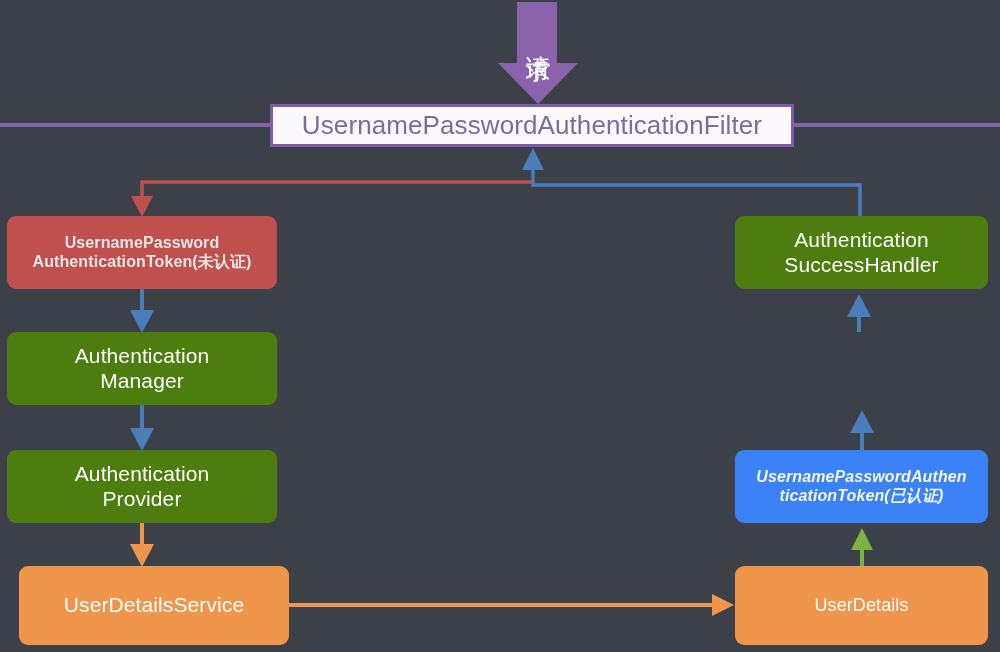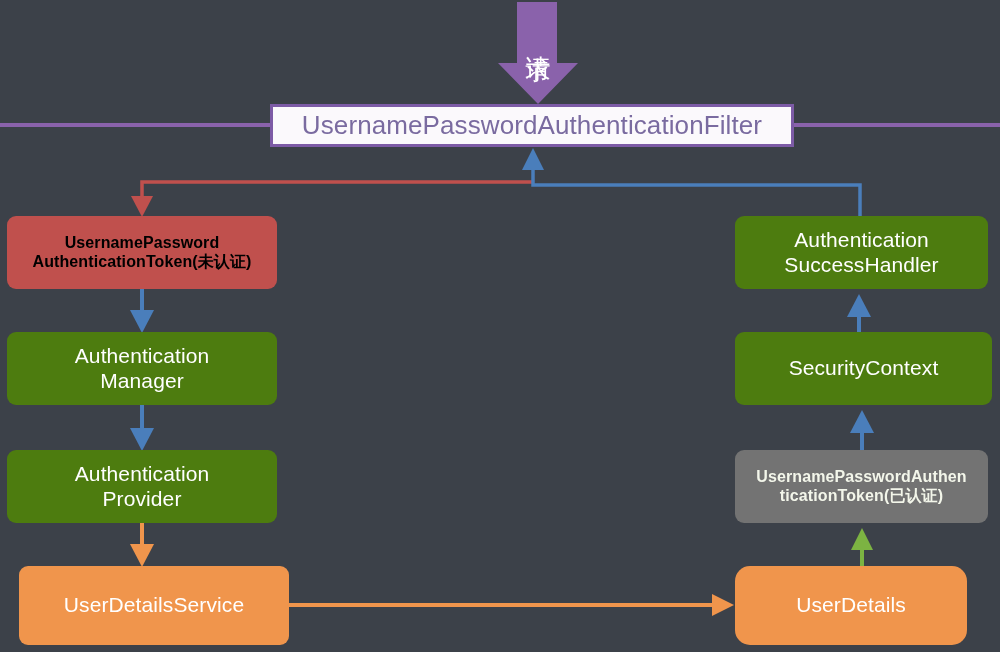--- a/index.html
+++ b/index.html
@@ -35,36 +35,36 @@
     line-height: 1.18;
     letter-spacing: 0.1px;
     padding: 2px 10px;
   }
   .node .label {
     display: block;
     white-space: pre-line;
   }
   .node-red      { background: #c0504d; }
   .node-blue     { background: #4d7c0f; }
-  .node-green    { background: #737373; }
+  .node-green    { background: #3b82f6; font-style: italic; }
   .node-orange   { background: #f0954c; }
   .node-filter {
     background: #fbf9fc;
     border: 3px solid #7d5ba6;
     border-radius: 0;
     color: #7a6ba0;
   }
   
   #filter-box {
     left: 270px; top: 104px; width: 524px; height: 43px;
     font-size: 26px;
   }
   #token-unauth-box {
     left: 7px; top: 216px; width: 270px; height: 73px;
-    font-size: 16px; font-weight: bold; color: #000000;
+    font-size: 16px; font-weight: bold; color: #e5e5e5;
   }
   #auth-manager-box {
     left: 7px; top: 332px; width: 270px; height: 73px;
     font-size: 21px;
   }
   #auth-provider-box {
     left: 7px; top: 450px; width: 270px; height: 73px;
     font-size: 21px;
   }
   #user-details-service-box {
@@ -77,23 +77,22 @@
   }
   #security-context-box {
     left: 735px; top: 332px; width: 257px; height: 73px;
     font-size: 21px;
   }
   #token-auth-box {
     left: 735px; top: 450px; width: 253px; height: 73px;
     font-size: 16px; font-weight: bold; color: #f3f6ea;
   }
   #user-details-box {
-    left: 735px; top: 566px; width: 232px; height: 79px;
-    font-size: 21px;
-    border-radius: 15px;
+    left: 735px; top: 566px; width: 253px; height: 79px;
+    font-size: 18px;
   }
   #request-arrow-label {
     position: absolute;
     left: 498px; top: 4px; width: 80px; height: 66px;
     display: flex; align-items: center; justify-content: center;
     color: #ffffff;
     font-size: 25px;
     line-height: 1.0;
     writing-mode: vertical-rl;
     letter-spacing: 2px;
@@ -162,23 +161,20 @@
 
   <div class="node node-orange" id="user-details-service-box">
     <span class="label">UserDetailsService</span>
   </div>
 
   <div class="node node-blue" id="success-handler-box">
     <span class="label">Authentication
 SuccessHandler</span>
   </div>
 
-  <div class="node node-blue" id="security-context-box">
-    <span class="label">SecurityContext</span>
-  </div>
 
   <div class="node node-green" id="token-auth-box">
     <span class="label">UsernamePasswordAuthen
 ticationToken(已认证)</span>
   </div>
 
   <div class="node node-orange" id="user-details-box">
     <span class="label">UserDetails</span>
   </div>
 

